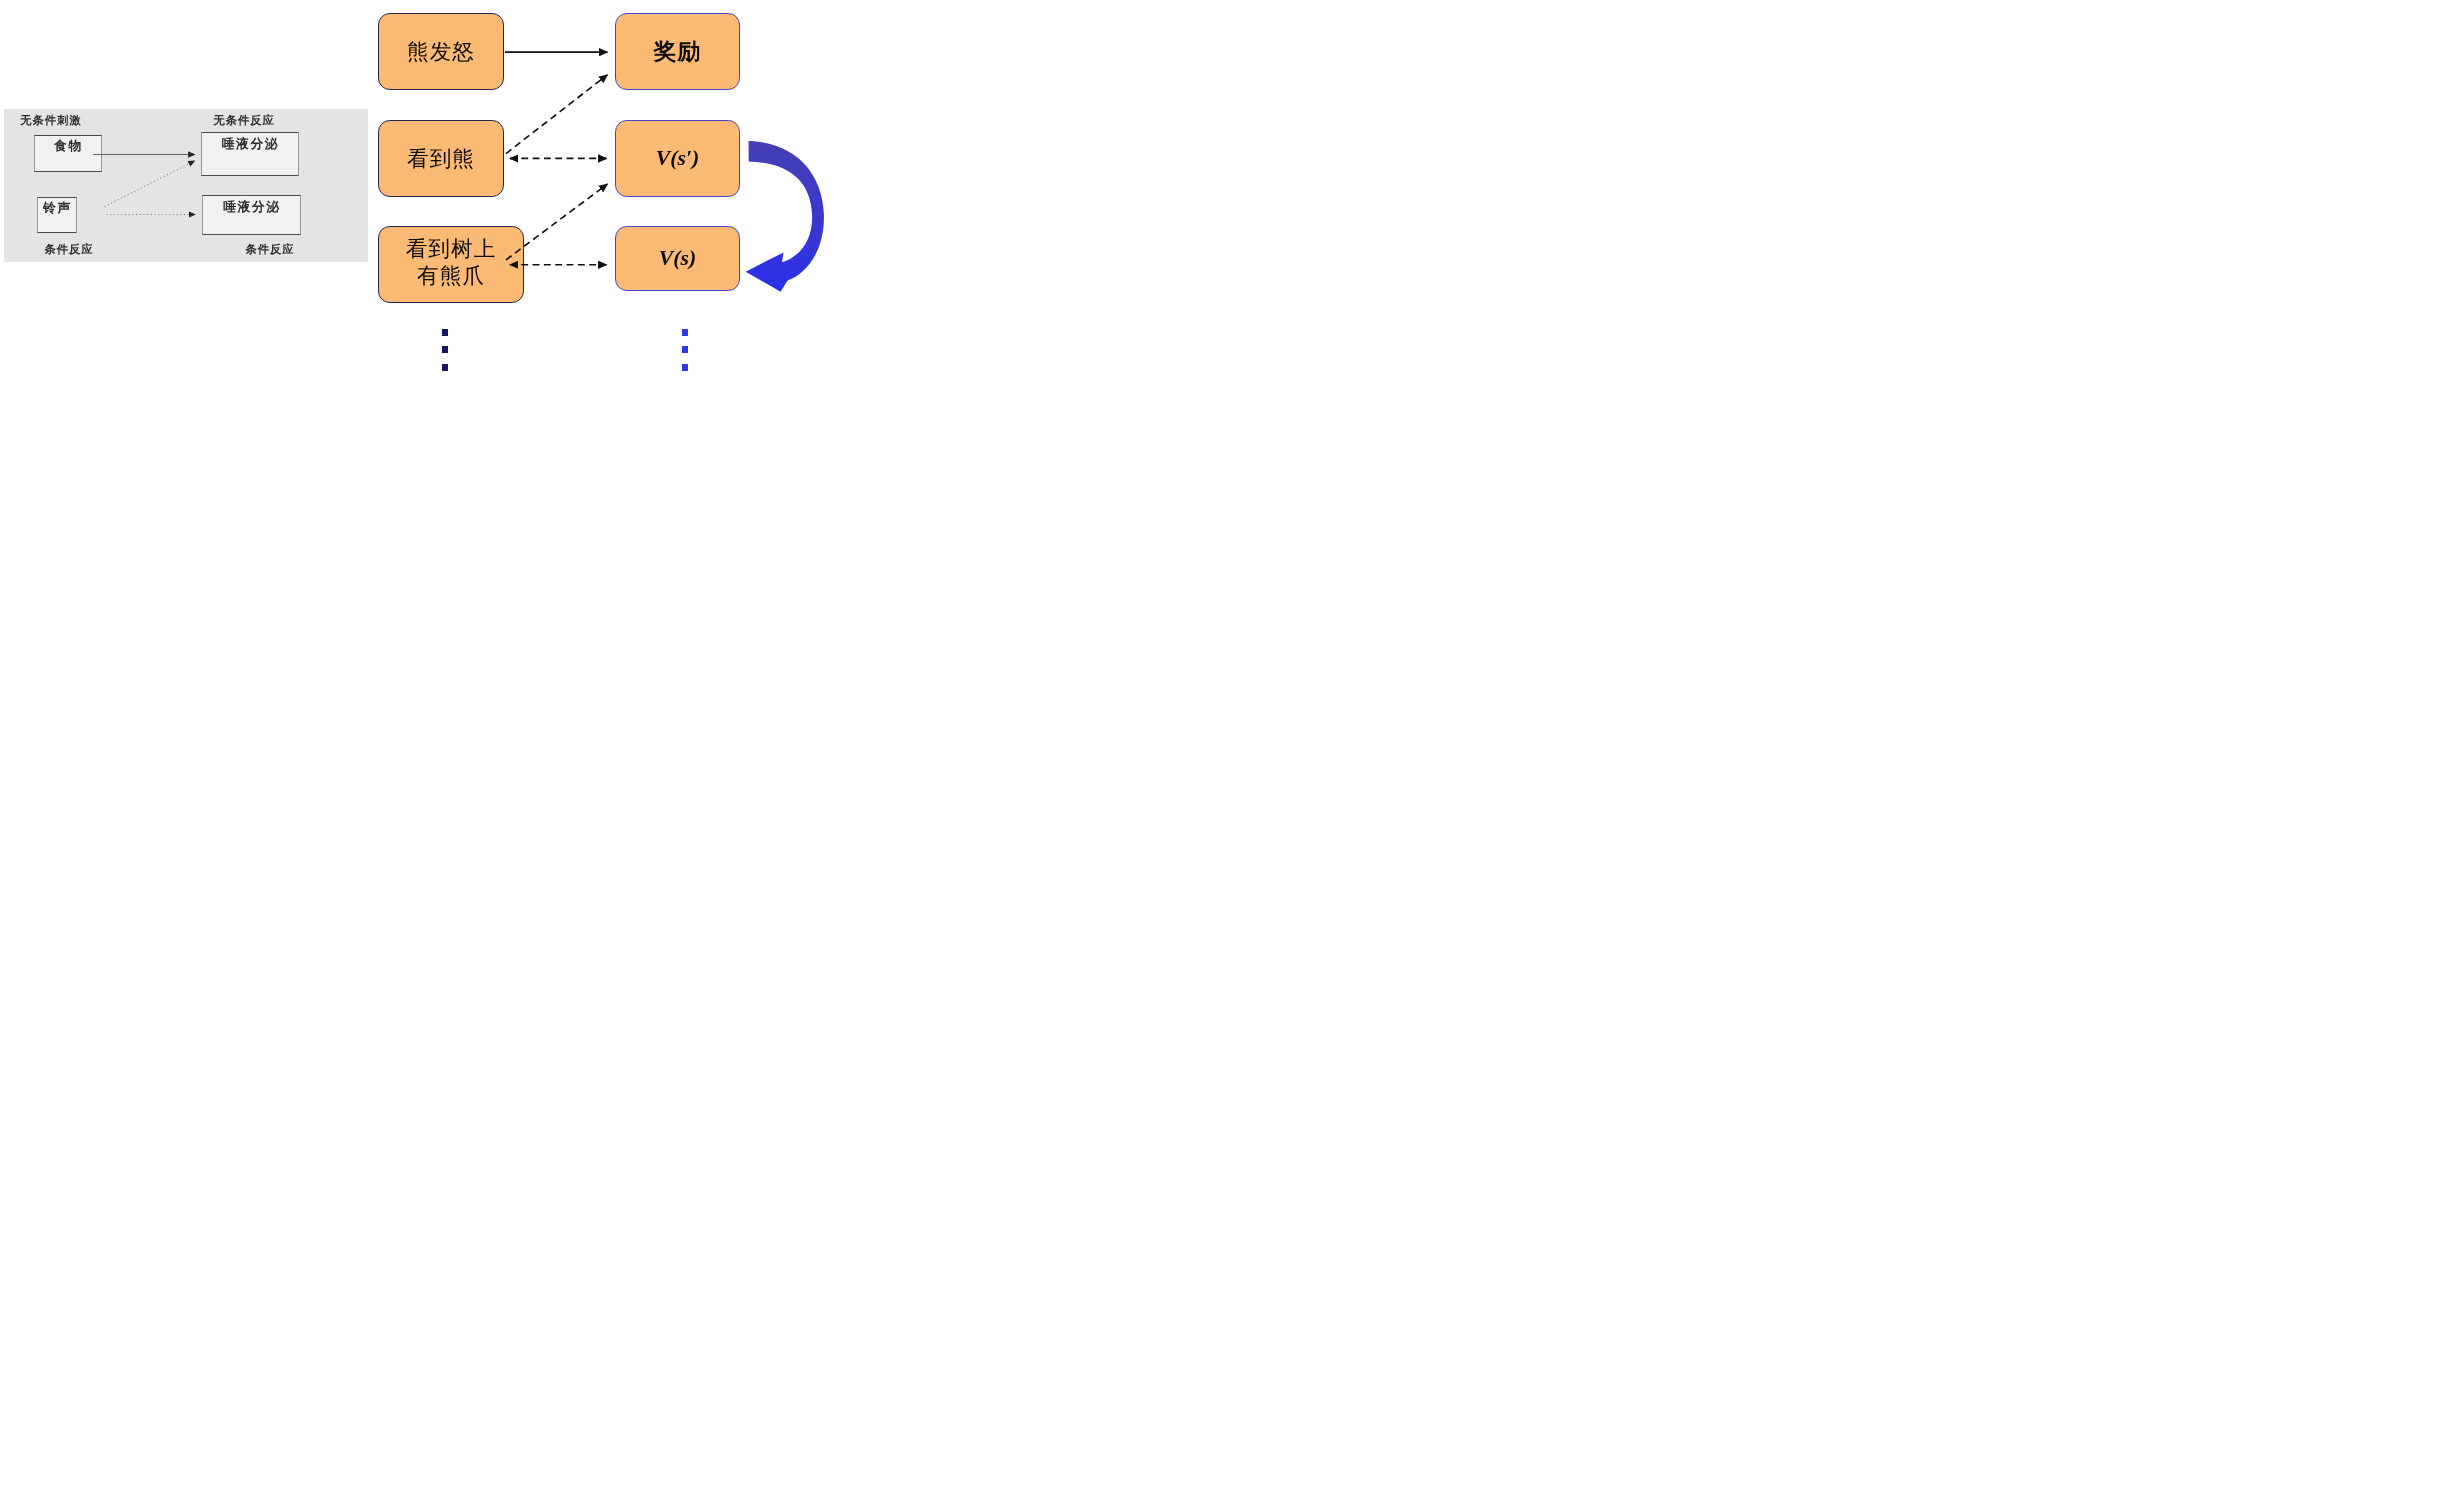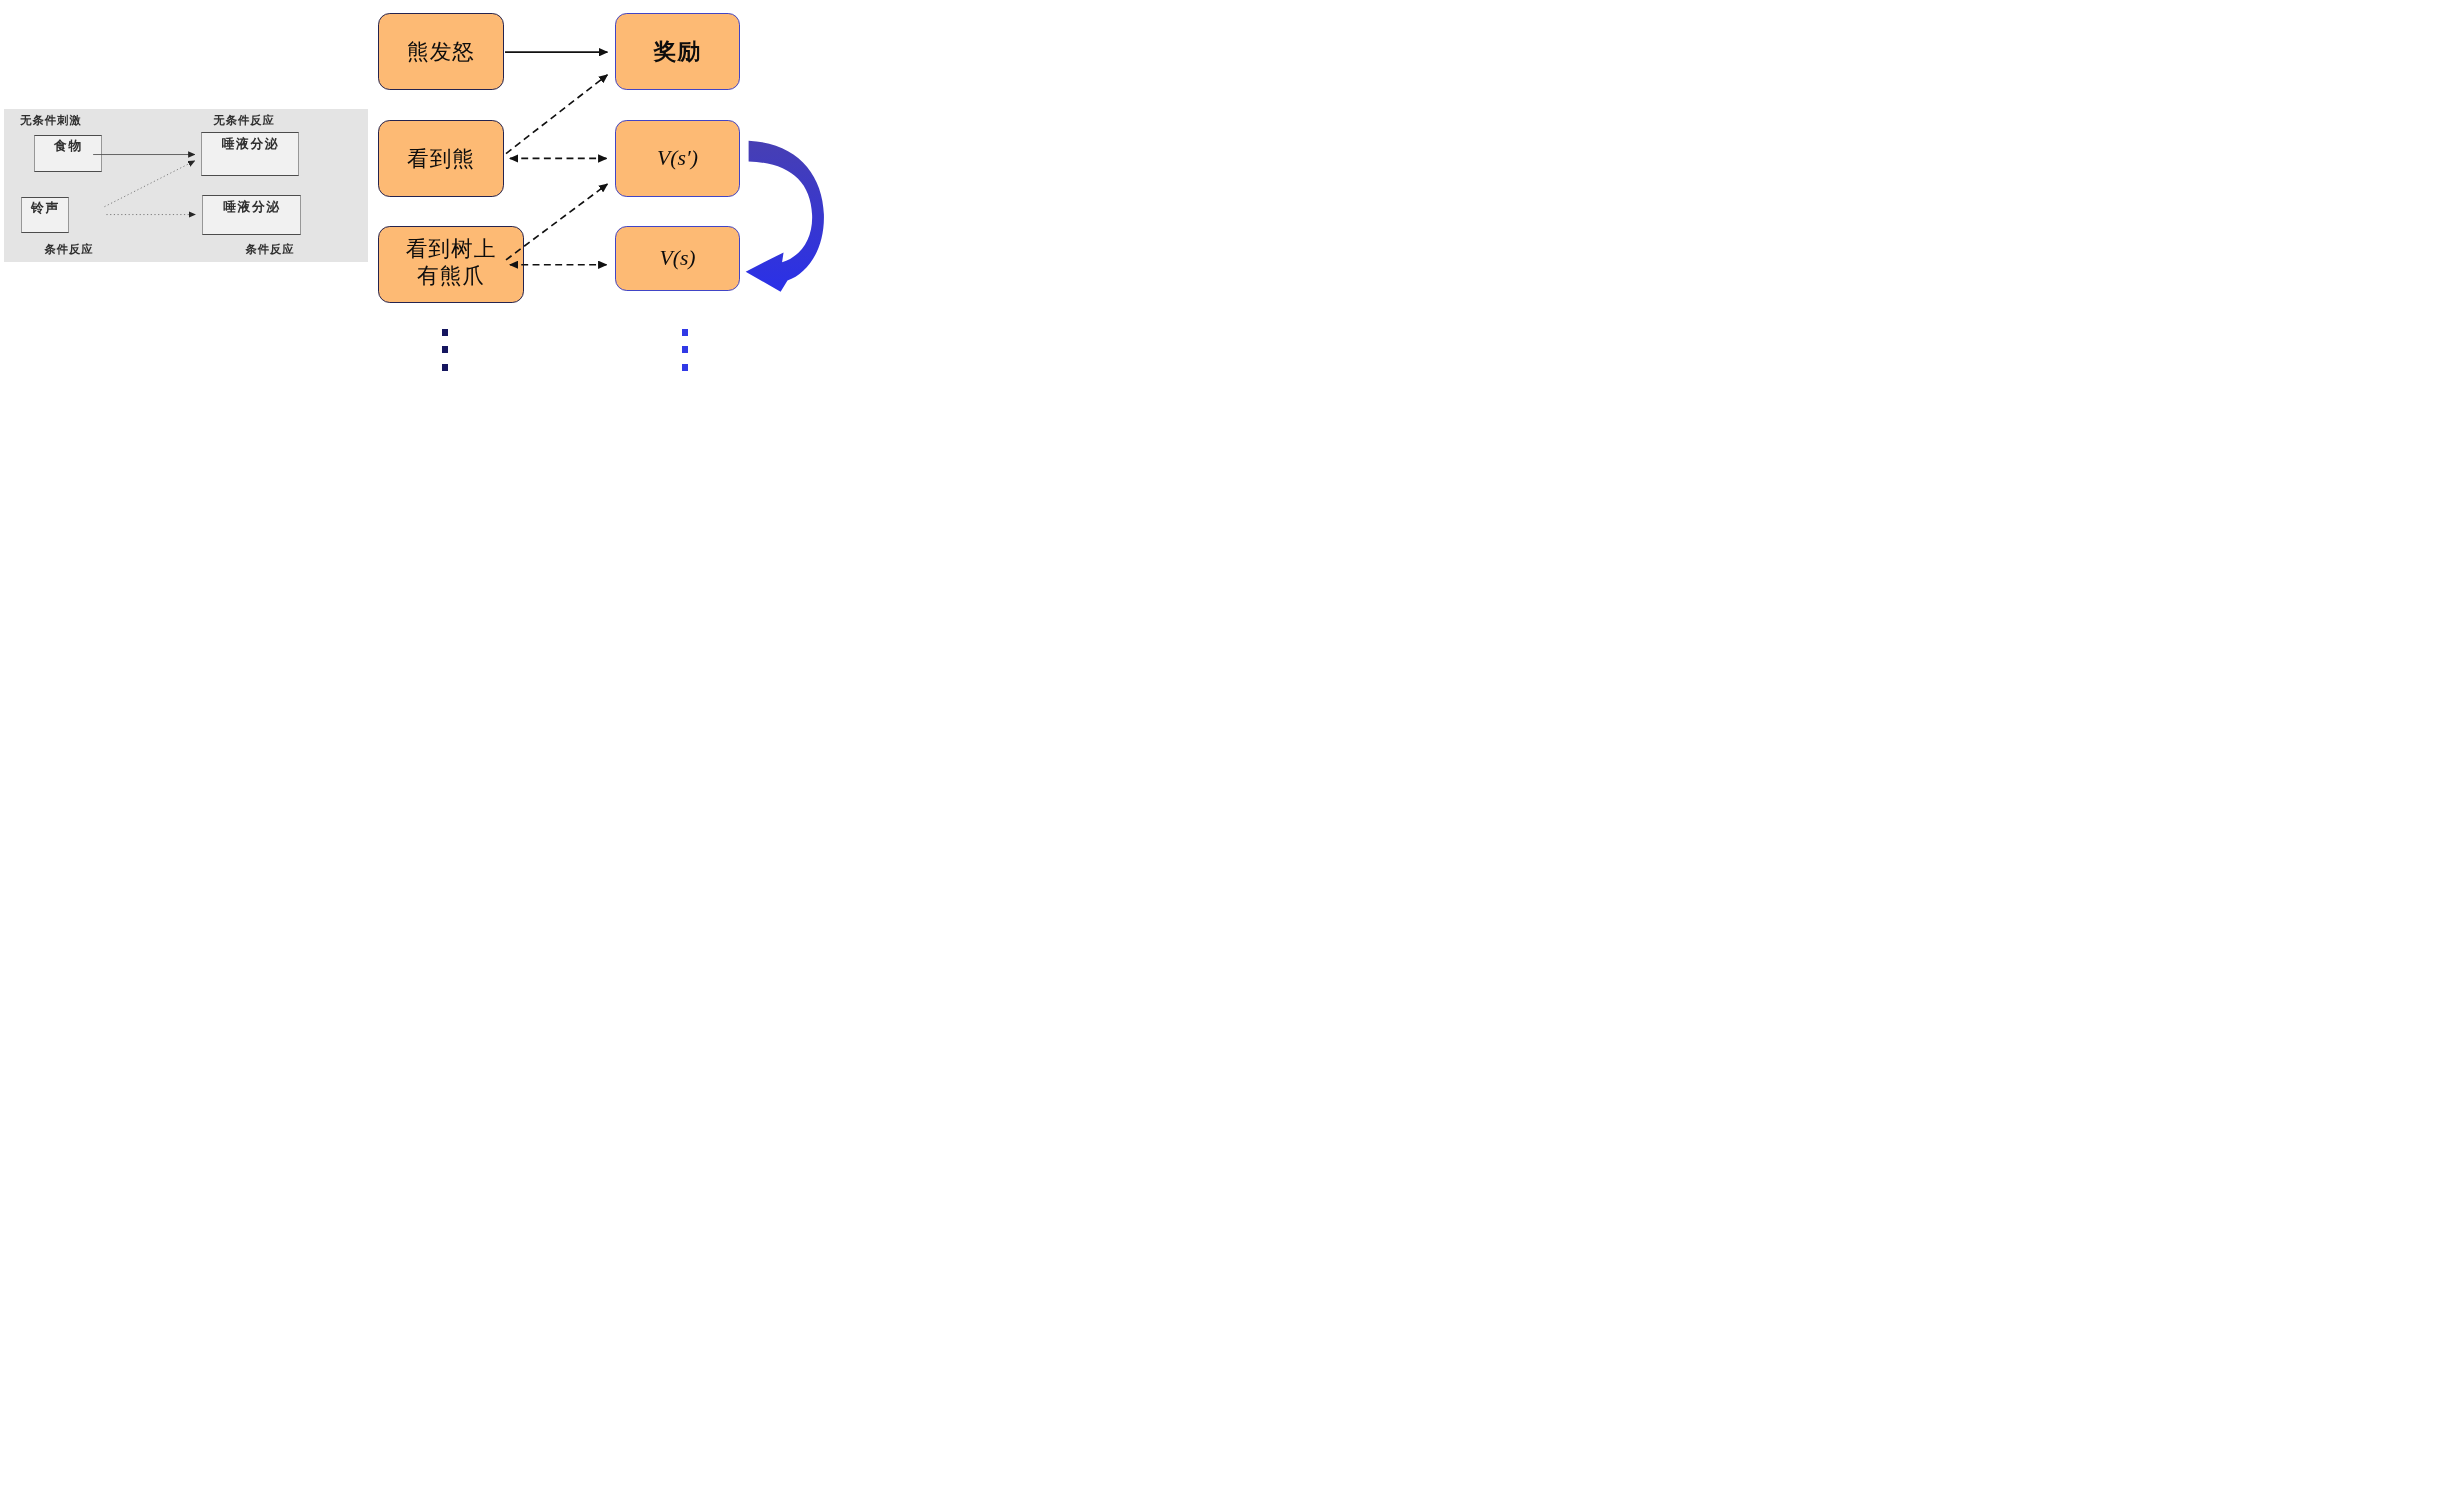--- a/index.html
+++ b/index.html
@@ -13,36 +13,36 @@
   .lbl-ucr{left:209px;top:3.9px;}
   .lbl-cs{left:40px;top:133px;}
   .lbl-cr{left:241px;top:133px;}
   .lbox{position:absolute;background:var(--panel-box-bg);
         border-left:0.5px solid var(--panel-box-side);border-right:0.5px solid var(--panel-box-side);
         border-top:1.5px solid var(--panel-box-edge);border-bottom:1.5px solid var(--panel-box-edge);
         display:flex;justify-content:center;align-items:flex-start;
         font-size:12.8px;font-weight:600;color:var(--panel-text);letter-spacing:1.5px;box-sizing:border-box;}
   .box-food{left:30px;top:26px;width:68px;height:37px;padding-top:2px;}
   .box-saliva-top{left:197px;top:23px;width:98px;height:44px;padding-top:2.5px;}
-  .box-bell{left:17px;top:88px;width:48px;height:36px;padding-top:2px;}
+  .box-bell{left:33px;top:88px;width:40px;height:36px;padding-top:2px;}
   .box-saliva-bottom{left:198px;top:86px;width:99px;height:40px;padding-top:2.5px;}
 
   
   .rbox{position:absolute;background:#fdba74;border-radius:11.8px;display:flex;justify-content:center;align-items:center;
         color:var(--box-text);box-sizing:border-box;text-align:center;}
   .navy{border:1.5px solid var(--navy-border);font-size:21.7px;letter-spacing:1px;}
   .blue{border:1.5px solid var(--blue-border);}
   .b-bear{left:378px;top:13.3px;width:126px;height:77px;}
   .b-reward{left:615px;top:13.3px;width:125px;height:77px;font-size:22.7px;font-weight:700;
             font-family:"Liberation Serif", serif;letter-spacing:1px;}
   .b-seebear{left:378px;top:120px;width:126px;height:77px;}
   .b-vsp{left:615px;top:120px;width:125px;height:77px;}
   .b-claws{left:378px;top:226px;width:146px;height:77px;line-height:1.22;font-family:Liberation Mono, monospace;}
   .b-vs{left:615px;top:226px;width:125px;height:65px;}
-  .math{font-family:"Liberation Serif", serif;font-style:italic;font-size:21.7px;font-weight:400;}
+  .math{font-family:"Liberation Serif", serif;font-style:italic;font-size:21.7px;font-weight:700;}
 
   
   #arrows{position:absolute;left:0;top:0;width:826px;height:374px;pointer-events:none;}
   .ln-solid-gray{stroke:var(--panel-arrow);stroke-width:1.7;fill:none;}
   .ln-dot-gray{stroke:#6a6a6a;stroke-width:1.7;stroke-dasharray:2.5 5;fill:none;}
   .ln-solid-black{stroke:var(--black-arrow);stroke-width:3.4;fill:none;}
   .ln-dash-black{stroke:var(--black-arrow);stroke-width:3.4;stroke-dasharray:14 9;fill:none;}
 
   
   .dot{position:absolute;width:6.4px;height:7.4px;}

